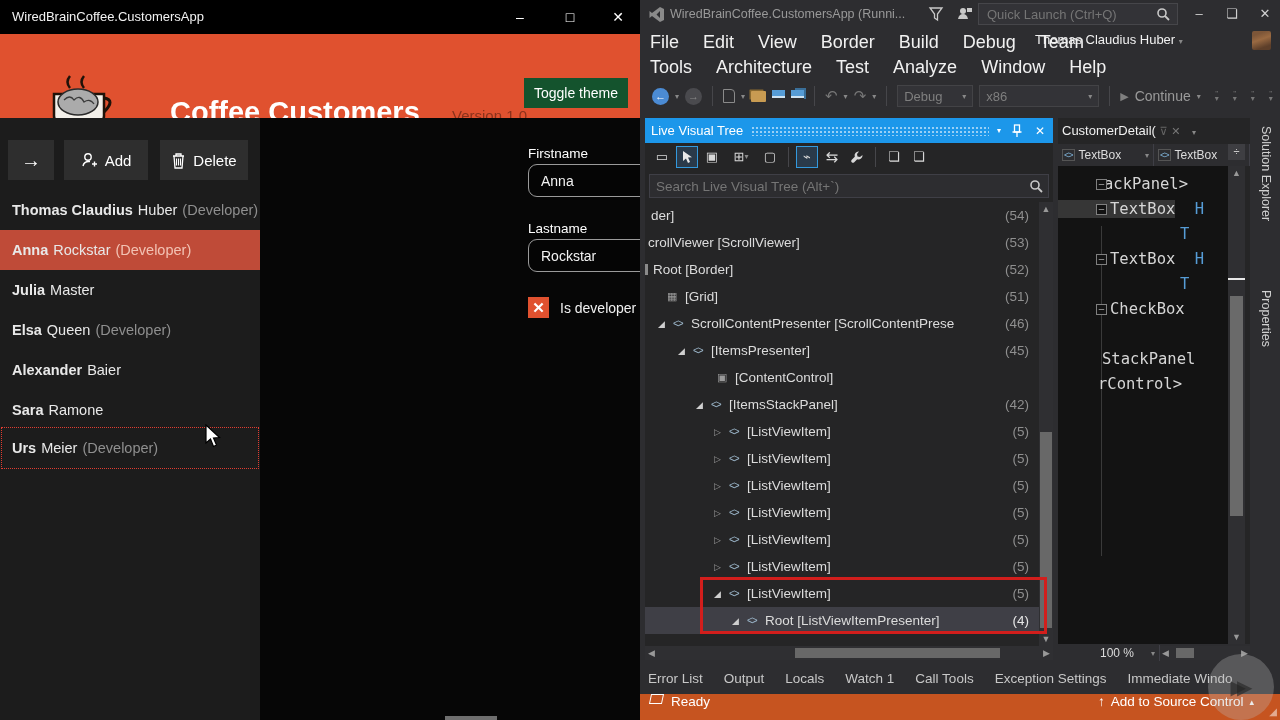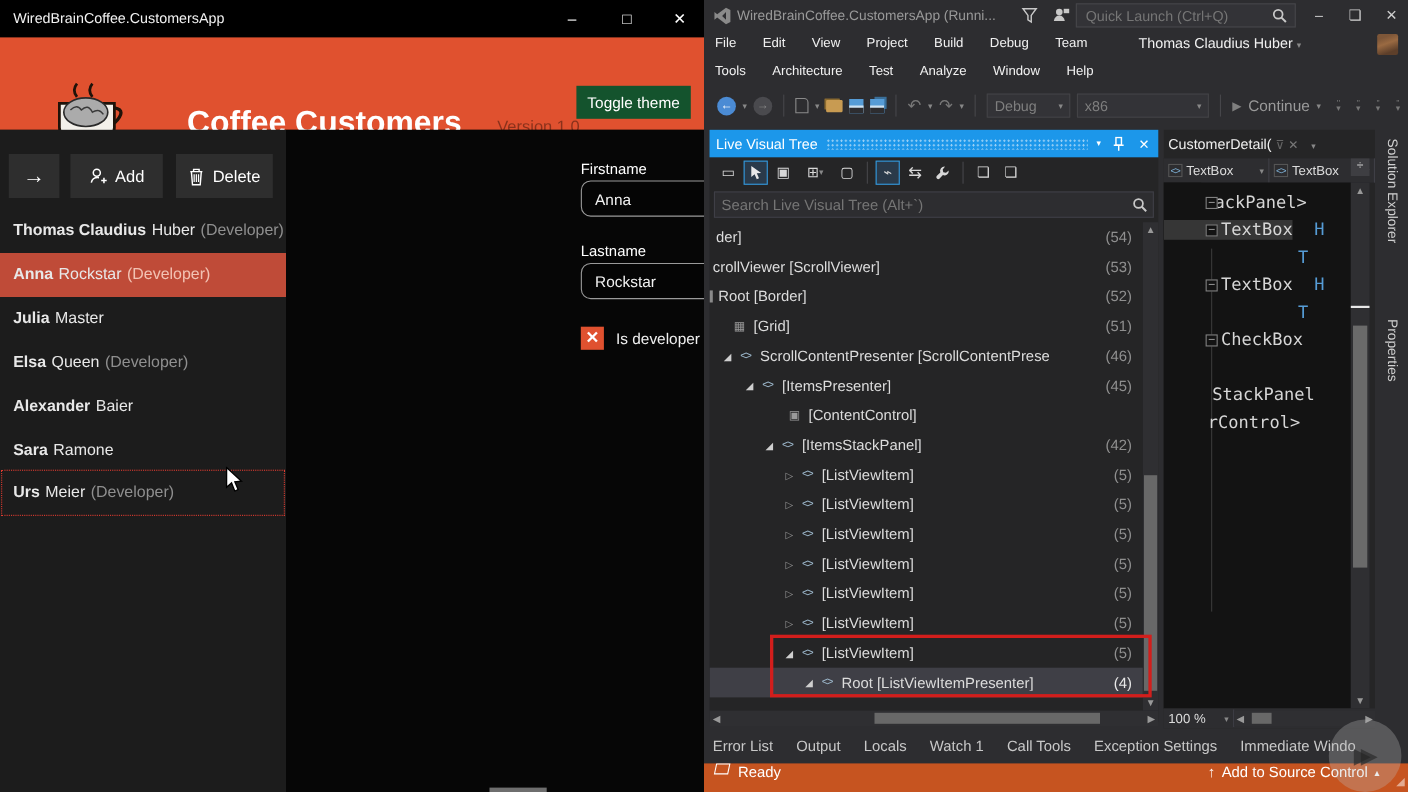--- a/index.html
+++ b/index.html
@@ -33,21 +33,21 @@
   .cust-row.dotted { outline:1.5px dotted #E03C31; outline-offset:-2px; }
   .fieldlabel { left:268px; font-size:13.5px; color:#ffffff; }
   .fieldinput { left:268px; width:358px; height:33px; background:#050505; border:1px solid #9A9A9A;
     border-radius:9px; color:#F2F2F2; font-size:14px; padding-left:12px; font-family:"Liberation Sans",sans-serif; }
   #checkbox { left:268px; top:297px; width:21px; height:21px; background:#E0512F; color:#fff;
     font-size:15px; font-weight:bold; text-align:center; line-height:21px; }
   #checkbox-label { left:300px; top:300px; font-size:14px; color:#F0F0F0; }
 
   
   #vs { left:640px; top:0; width:640px; height:720px; background:#2D2D30; color:#CCC; }
-  .vs-menu-item { font-size:12px; color:#F1F1F1; margin-right:24px; }
+  .vs-menu-item { font-size:18px; color:#F1F1F1; margin-right:24px; }
   #vs-titlebar { left:0; top:0; width:640px; height:28px; }
   #vs-title { left:30px; top:7px; font-size:12.5px; color:#999; }
   #quick-launch { left:338px; top:3px; width:200px; height:22px; background:#333337; border:1px solid #46464A;
     color:#999; font-size:13px; padding:0 24px 0 8px; font-family:"Liberation Sans",sans-serif; }
   .vswinbtn { width:28px; height:22px; top:3px; text-align:center; color:#D0D0D0; font-size:13px; line-height:22px; }
   #menu-row1 { left:10px; top:32px; display:flex; }
   #menu-row2 { left:10px; top:57px; display:flex; }
   #account { left:395px; top:32px; font-size:13px; color:#F1F1F1; }
   #avatar { left:612px; top:31px; width:19px; height:19px;
     background:linear-gradient(160deg,#7d5638 20%,#9a6a42 45%,#5d3f2a 80%); border-radius:2px; }
@@ -104,21 +104,21 @@
   .attr { color:#569CD6; }
   #indent-guide { left:43px; top:60px; width:1px; height:330px; background:#3A3A3A; }
   #gutter { left:0; top:48px; width:34px; height:478px; background:#1A1A1A; }
   #ed-vscroll { left:170px; top:48px; width:17px; height:478px; background:#2F2F32; }
   #ed-splitter { left:0; top:-22px; width:17px; height:16px; background:#3E3E42; color:#C8C8C8;
     font-size:11px; text-align:center; line-height:15px; }
   #ed-vthumb { left:2px; top:130px; width:13px; height:220px; background:#6A6A6A; }
   #caret-mark { left:0; top:112px; width:17px; height:2px; background:#E8E8E8; }
   #ed-bottom { left:0; top:526px; width:192px; height:18px; background:#2D2D30; display:flex; align-items:center; }
   #zoom-box { width:64px; height:16px; font-size:12px; color:#DCDCDC; display:flex; align-items:center;
-    justify-content:space-between; padding:0 4px; border-right:1px solid #3F3F46; }
+    justify-content:space-between; padding:0 4px; border-right:1px solid #3F3F46;margin-left:38px; }
   #ed-hscroll { flex:1; height:14px; background:#2F2F32; position:relative; }
   #ed-hthumb { position:absolute; left:16px; top:2px; width:18px; height:10px; background:#686868; }
 
   
   #side-strip { left:615px; top:118px; width:25px; height:544px; }
   .vtab { writing-mode:vertical-rl; font-size:12.5px; color:#D0D0D0; position:absolute; left:4px; }
 
   
   #bottom-tabs { left:0; top:662px; width:640px; height:32px; display:flex; align-items:center;
     padding-left:8px; gap:21px; overflow:hidden; }
@@ -255,21 +255,21 @@
     </svg>
     <div class="vswinbtn abs" style="left:545px">–</div>
     <div class="vswinbtn abs" style="left:578px">❏</div>
     <div class="vswinbtn abs" style="left:611px">✕</div>
   </div>
 
   <div id="menu-row1" class="abs">
     <span class="vs-menu-item">File</span>
     <span class="vs-menu-item">Edit</span>
     <span class="vs-menu-item">View</span>
-    <span class="vs-menu-item">Project</span>
+    <span class="vs-menu-item">Border</span>
     <span class="vs-menu-item">Build</span>
     <span class="vs-menu-item">Debug</span>
     <span class="vs-menu-item">Team</span>
   </div>
   <div id="account" class="abs">
     <span>Thomas Claudius Huber</span>
     <span class="dd">▾</span>
   </div>
   <div id="avatar" class="abs"></div>
   <div id="menu-row2" class="abs">

